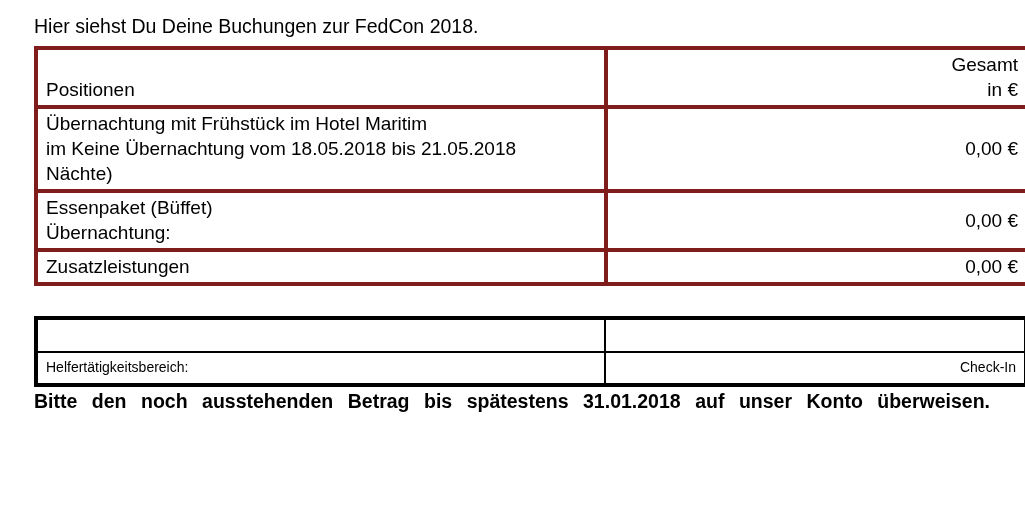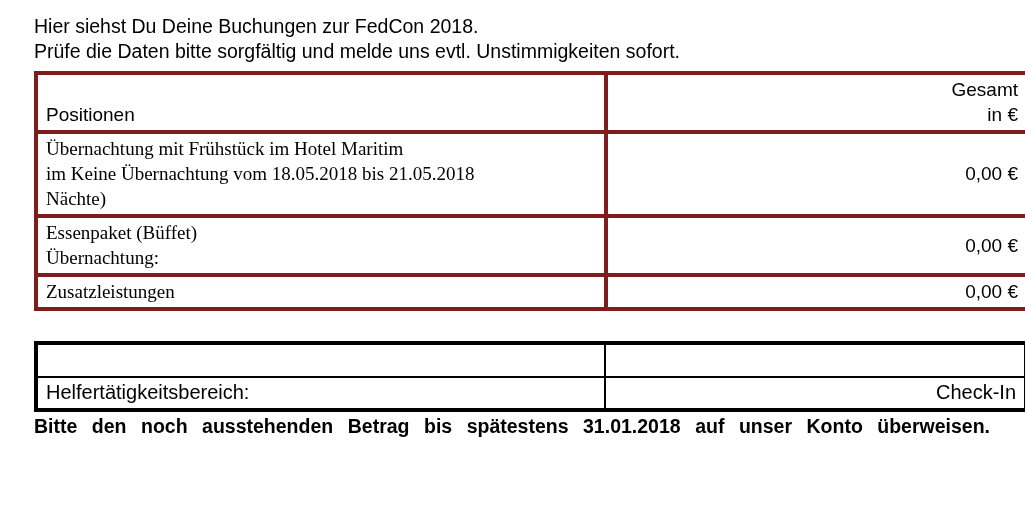--- a/index.html
+++ b/index.html
@@ -56,29 +56,29 @@
   .head-left {
     vertical-align: bottom !important;
   }
   .head-right {
     text-align: right;
     vertical-align: top !important;
     line-height: 25px;
   }
   .head-right .l1 { display: block; }
   .head-right .l2 { display: block; }
-  .cell-lines span { display: block; white-space: nowrap; font-family: Liberation Serif, serif; }
+  .cell-lines span { display: block; white-space: nowrap; }
   .helper-table {
     border: 4px solid #000000;
     margin-top: 30px;
   }
   .helper-table td {
     border: 2px solid #000000;
     padding: 2px 8px 3px 8px;
-    font-size: 20px;
+    font-size: 14px;
     line-height: 25px;
   }
   .helper-table .h-empty-l { width: 550px; height: 26px; }
   .helper-table .h-empty-r { width: 402px; }
   .helper-table .h-right { text-align: right; }
   .footnote {
     font-size: 19.5px;
     font-weight: bold;
     line-height: 25px;
     margin-top: 2px;
@@ -89,21 +89,20 @@
     text-align-last: justify;
   }
 </style>
 </head>
 <body>
 
 <div class="page">
 
   <div class="intro">
     <div>Hier siehst Du Deine Buchungen zur FedCon 2018.</div>
-    <div>Prüfe die Daten bitte sorgfältig und melde uns evtl. Unstimmigkeiten sofort.</div>
   </div>
 
   <table class="booking-table">
     <tbody>
       <tr>
         <td class="col-pos head-left">Positionen</td>
         <td class="col-amt head-right">
           <span class="l1">Gesamt</span>
           <span class="l2">in €</span>
         </td>

